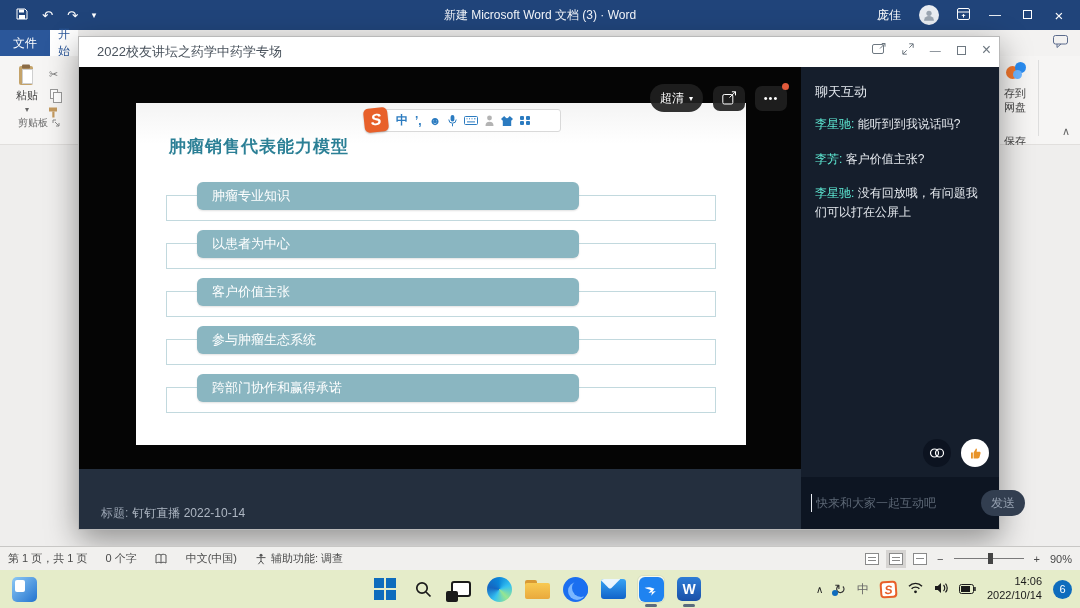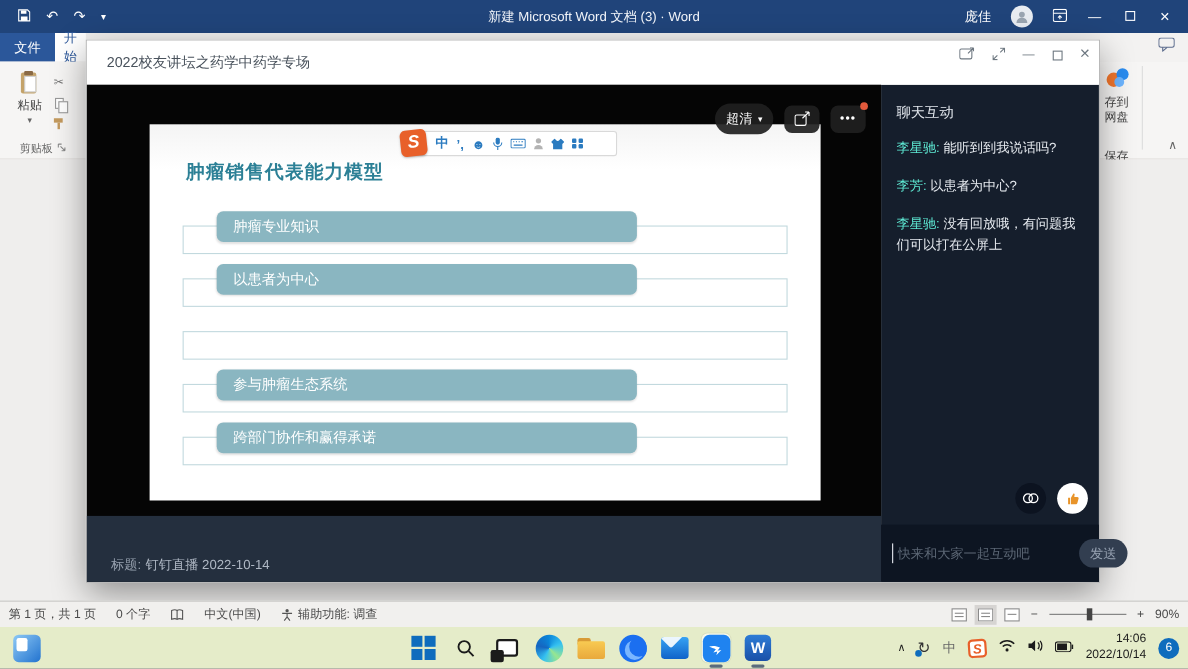--- a/index.html
+++ b/index.html
@@ -20,21 +20,21 @@
   .tab-row-left{left:0;top:30px;width:78px;height:26px;background:#f3f2f1;display:flex;}
   .file-tab{width:50px;height:26px;background:#2b579a;color:#fff;font-size:12px;display:flex;align-items:center;justify-content:center;}
   .home-tab{flex:1;height:26px;background:#fff;color:#2b579a;font-size:12px;display:flex;align-items:center;justify-content:flex-start;padding-left:8px;}
   .tab-row-right{left:1000px;top:30px;width:80px;height:26px;background:#f3f2f1;display:flex;align-items:center;justify-content:flex-end;padding-right:12px;}
 
   .ribbon-left{left:0;top:56px;width:78px;height:89px;background:#f6f5f4;border-bottom:1px solid #e1dfdd;}
   .paste-btn{position:absolute;left:10px;top:8px;width:34px;height:72px;display:flex;flex-direction:column;align-items:center;gap:2px;font-size:11px;color:#444;}
   .small-tools{position:absolute;left:48px;top:12px;display:flex;flex-direction:column;gap:8px;align-items:center;color:#8a6d3b;font-size:11px;}
   .icon-copy{width:8px;height:10px;border:1px solid #999;position:relative;background:#fff;}
   .icon-copy::after{content:'';position:absolute;left:2px;top:2px;width:7px;height:9px;border:1px solid #999;background:#fff;}
-  .clip-group{position:absolute;left:0;bottom:2px;width:78px;display:flex;align-items:center;justify-content:center;gap:4px;font-size:10px;color:#666;}
+  .clip-group{position:absolute;left:0;bottom:14px;width:78px;display:flex;align-items:center;justify-content:center;gap:4px;font-size:10px;color:#666;}
 
   .ribbon-right{left:1000px;top:56px;width:80px;height:89px;background:#f6f5f4;border-bottom:1px solid #e1dfdd;font-size:11px;color:#444;}
   .cloud-icon{position:absolute;left:6px;top:6px;width:22px;height:20px;}
   .cloud-icon i{position:absolute;border-radius:50%;}
   .rr-sep{position:absolute;left:38px;top:4px;bottom:8px;width:1px;background:#ddd;}
   .collapse-chevron{position:absolute;right:10px;bottom:6px;color:#666;font-size:11px;}
 
   .doc-strip-left{left:0;top:145px;width:78px;height:401px;background:#efeeed;}
   .doc-strip-right{left:1000px;top:145px;width:80px;height:401px;background:#efeeed;}
 
@@ -73,21 +73,21 @@
   .word-ic{width:24px;height:24px;border-radius:5px;background:linear-gradient(#2d7cd6,#1a50a8);color:#fff;font-size:14px;font-weight:bold;display:flex;align-items:center;justify-content:center;}
   .tray{position:absolute;right:8px;top:0;height:38px;display:flex;align-items:center;gap:11px;color:#1b1b1b;}
   .tray-sync{position:relative;font-size:14px;color:#333;}
   .tray-sync i{position:absolute;left:-2px;bottom:1px;width:6px;height:6px;border-radius:50%;background:#0e6cbd;}
   .sogou-s{width:17px;height:17px;border-radius:4px;background:#fff;border:2px solid #e8602a;color:#e8602a;font-weight:bold;font-style:italic;font-size:12px;display:flex;align-items:center;justify-content:center;transform:rotate(-4deg);}
   .tray-clock{text-align:right;font-size:11px;line-height:1.25;color:#1b1b1b;}
   .tray-badge{width:19px;height:19px;border-radius:50%;background:#0e6cbd;color:#fff;font-size:11px;display:flex;align-items:center;justify-content:center;}
 
   
   .webinar{left:78px;top:36px;width:922px;height:494px;background:#fff;border:1px solid #b9b9b9;box-shadow:0 10px 30px rgba(0,0,0,.4);display:flex;flex-direction:column;}
-  .webinar-titlebar{height:40px;background:#fff;display:flex;align-items:center;padding-left:18px;font-size:13px;color:#49525c;position:relative;}
+  .webinar-titlebar{height:30px;background:#fff;display:flex;align-items:center;padding-left:18px;font-size:13px;color:#49525c;position:relative;}
   .wt-icons{position:absolute;right:8px;top:0;height:26px;display:flex;align-items:center;gap:16px;color:#6e7881;}
   .wt-icons .box-icon{border-color:#6e7881;}
   .webinar-body{flex:1;display:flex;min-height:0;}
   .video-area{width:724px;position:relative;background:#050505;}
   .chat-panel{width:198px;background:#151e2c;display:flex;flex-direction:column;}
 
   
   .slide{position:absolute;left:57px;top:36px;width:610px;height:342px;background:linear-gradient(#f4f4f4,#ffffff 12%);}
   .slide-title{position:absolute;left:33px;top:32px;font-size:17px;font-weight:bold;color:#2c8096;letter-spacing:1px;}
   .slide-row{position:absolute;left:30px;width:550px;height:42px;padding-left:28px;}
@@ -297,20 +297,21 @@
           <div class="slide-row" style="top:79px">
             <div class="row-box"></div>
             <div class="row-bar">肿瘤专业知识</div>
           </div>
           <div class="slide-row" style="top:127px">
             <div class="row-box"></div>
             <div class="row-bar">以患者为中心</div>
           </div>
           <div class="slide-row" style="top:175px">
             <div class="row-box"></div>
+            <div class="row-bar">客户价值主张</div>
           </div>
           <div class="slide-row" style="top:223px">
             <div class="row-box"></div>
             <div class="row-bar">参与肿瘤生态系统</div>
           </div>
           <div class="slide-row" style="top:271px">
             <div class="row-box"></div>
             <div class="row-bar">跨部门协作和赢得承诺</div>
           </div>
         </div>
@@ -340,21 +341,21 @@
         </div>
       </div>
 
       <div class="chat-panel">
         <div class="chat-header">聊天互动</div>
         <div class="chat-msgs">
           <div class="chat-msg">
             <span class="chat-name">李星驰: </span><span>能听到到我说话吗?</span>
           </div>
           <div class="chat-msg">
-            <span class="chat-name">李芳: </span><span>以患者为中心?</span>
+            <span class="chat-name">李芳: </span><span>客户价值主张?</span>
           </div>
           <div class="chat-msg">
             <span class="chat-name">李星驰: </span><span>没有回放哦，有问题我们可以打在公屏上</span>
           </div>
         </div>
         <div class="chat-reactions">
           <div class="react-btn react-link">
             <svg width="16" height="12" viewBox="0 0 16 12">
                 <circle cx="5.5" cy="6" r="4" fill="none" stroke="#fff" stroke-width="1.2"></circle>
                 <circle cx="10.5" cy="6" r="4" fill="none" stroke="#fff" stroke-width="1.2"></circle>

